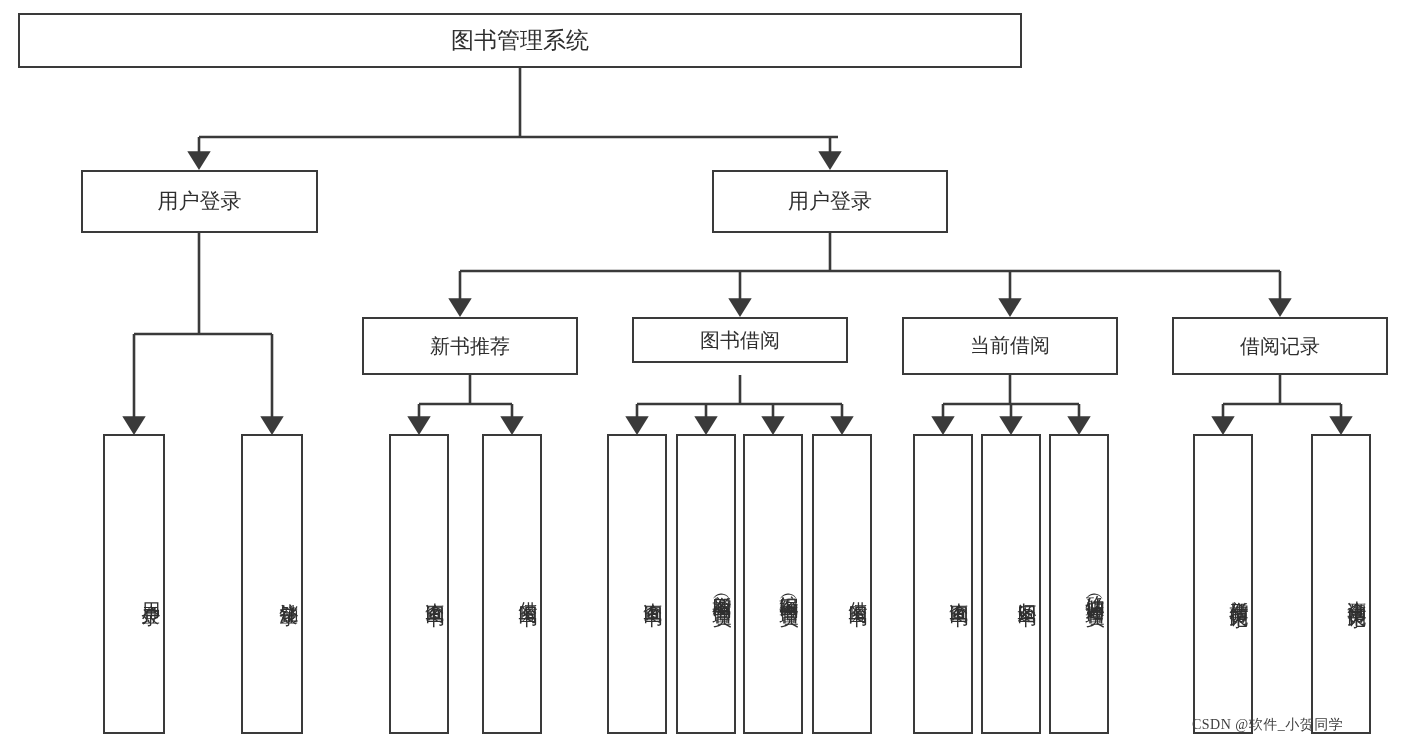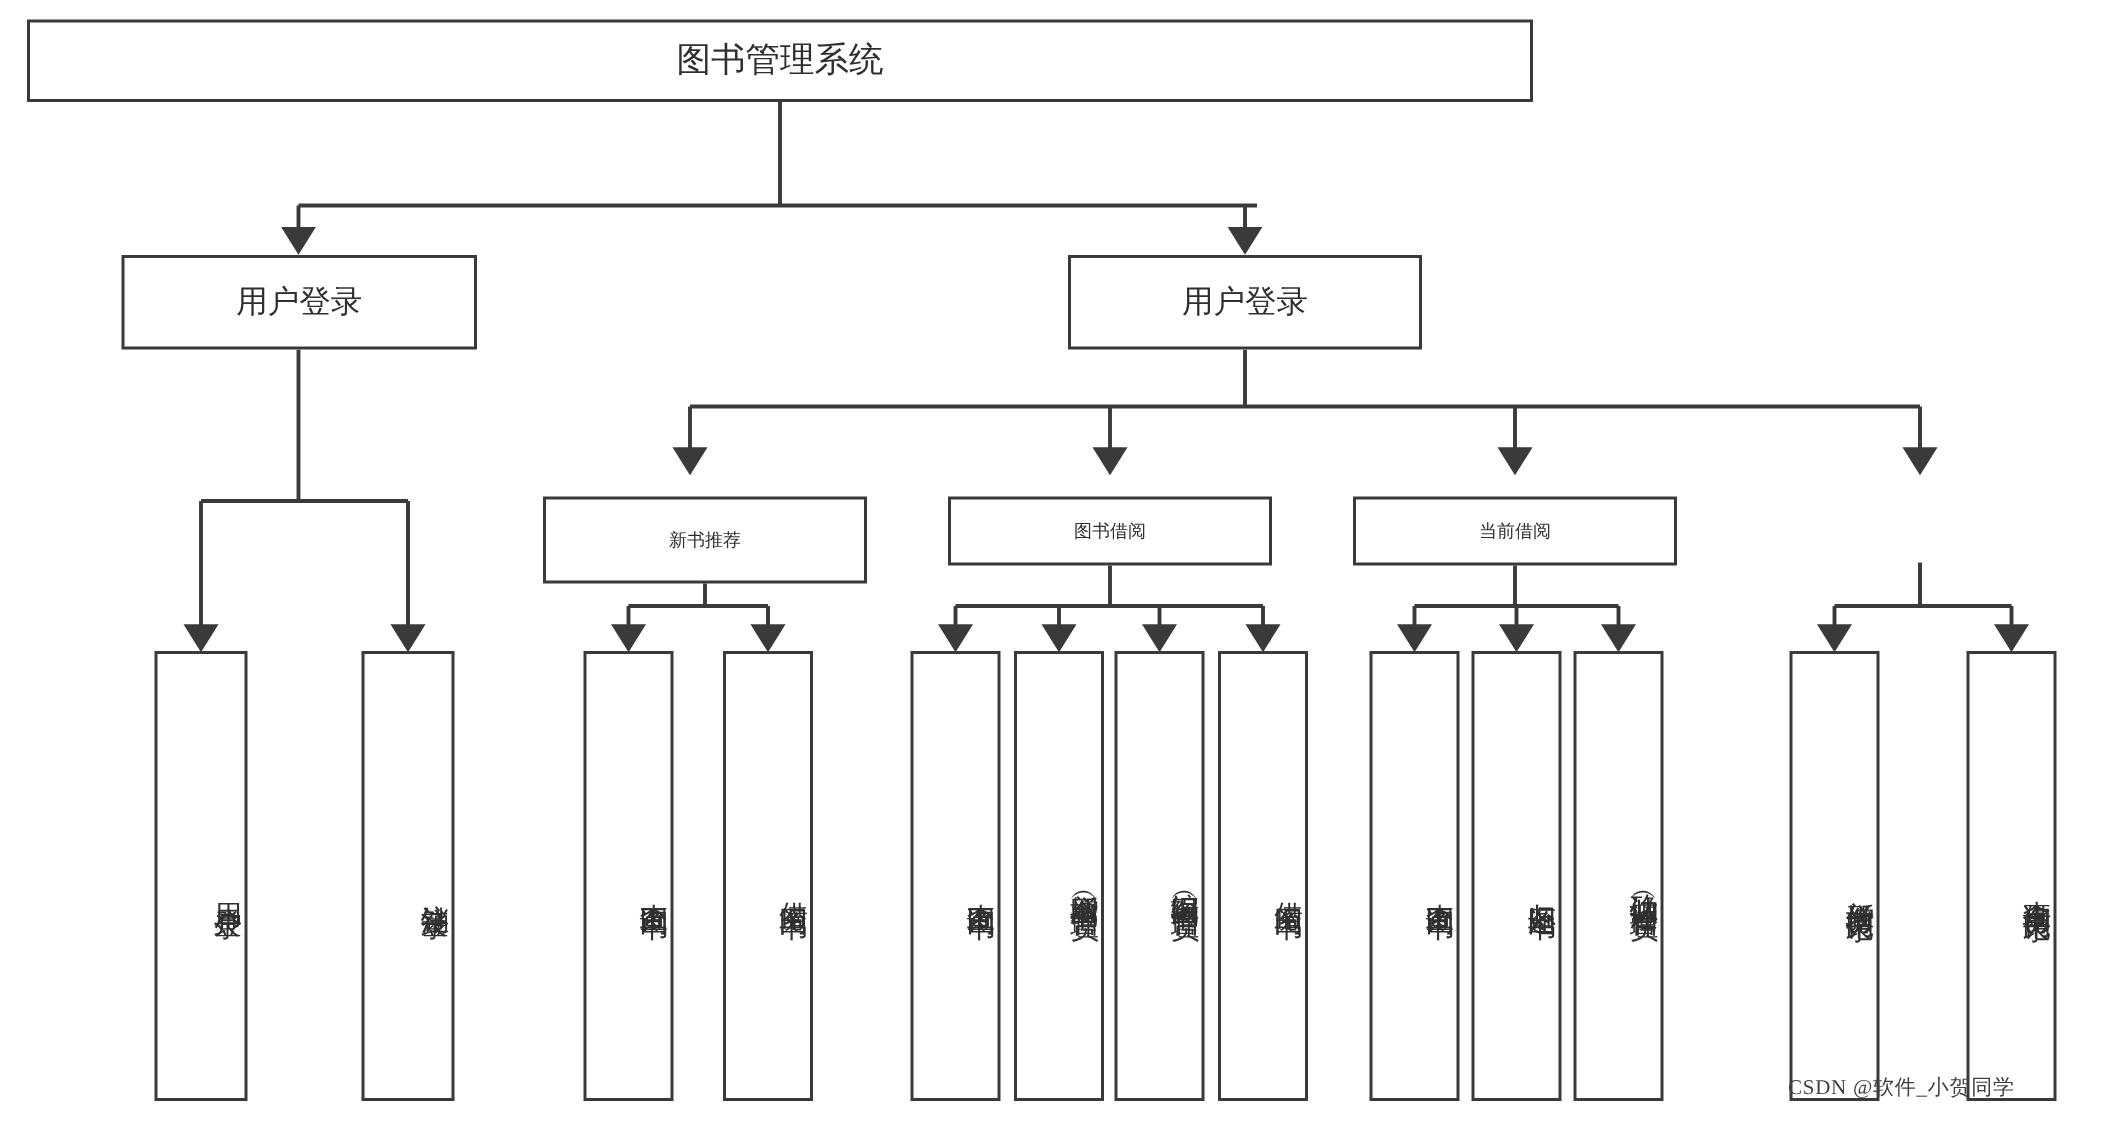--- a/index.html
+++ b/index.html
@@ -28,21 +28,21 @@
     background:#ffffff;
     display:flex;
     align-items:center;
     justify-content:center;
     text-align:center;
     line-height:1.25;
     color:#2f2f2f;
   }
   .node.root{ font-size:23px; }
   .node.lvl2{ font-size:21px; }
-  .node.lvl3{ font-size:12px;margin-top:14px; }
+  .node.lvl3{ font-size:20px; }
   .node.leaf{
     font-size:19px;
     writing-mode:vertical-rl;
     text-orientation:upright;
     letter-spacing:2px;
     align-items:flex-start;
     justify-content:center;
     padding-top:14px;
   }
   .node.leaf.tall{ padding-top:10px; }
@@ -120,22 +120,25 @@
   <div class="node lvl2" style="left:712px;top:170px;width:236px;height:63px;">
     <span>用户登录</span>
   </div>
 
   <div class="node lvl3" style="left:362px;top:317px;width:216px;height:58px;">
     <span>新书推荐</span>
   </div>
   <div class="node lvl3" style="left:632px;top:317px;width:216px;height:46px;">
     <span>图书借阅</span>
   </div>
-  <div class="node lvl3" style="left:902px;top:317px;width:216px;height:46px;">
+  <div class="node lvl3" style="left:902px;top:317px;width:216px;height:58px;font-family:Liberation Mono, monospace;">
     <span>当前借阅</span>
+  </div>
+  <div class="node lvl3" style="left:1172px;top:317px;width:216px;height:58px;">
+    <span>借阅记录</span>
   </div>
 
   <div class="node leaf" style="left:103px;top:434px;width:62px;height:300px;">
     <span>用户登录</span>
   </div>
   <div class="node leaf" style="left:241px;top:434px;width:62px;height:300px;">
     <span>注销登录</span>
   </div>
 
   <div class="node leaf" style="left:389px;top:434px;width:60px;height:300px;">

